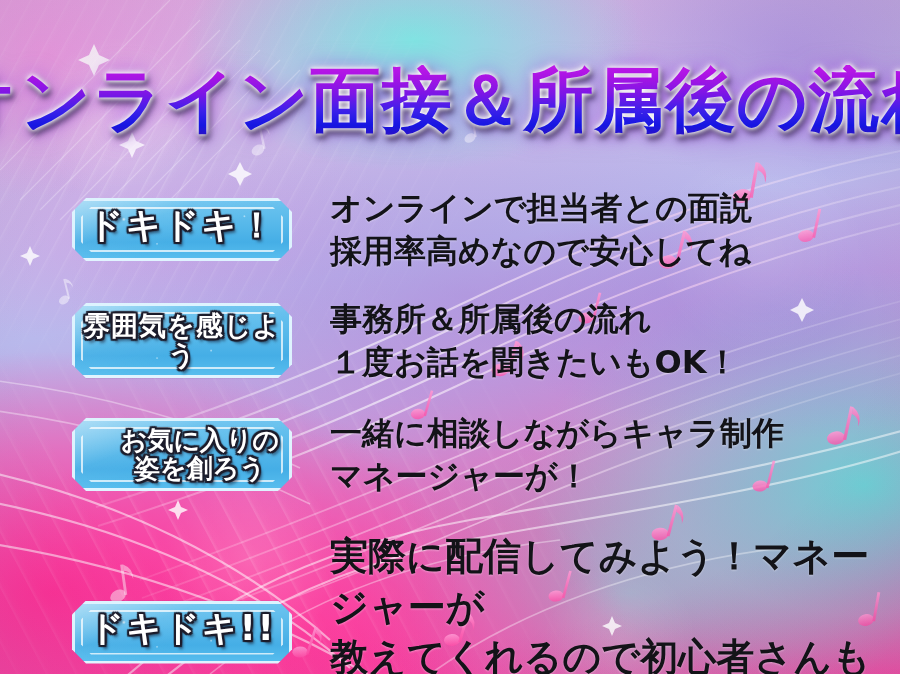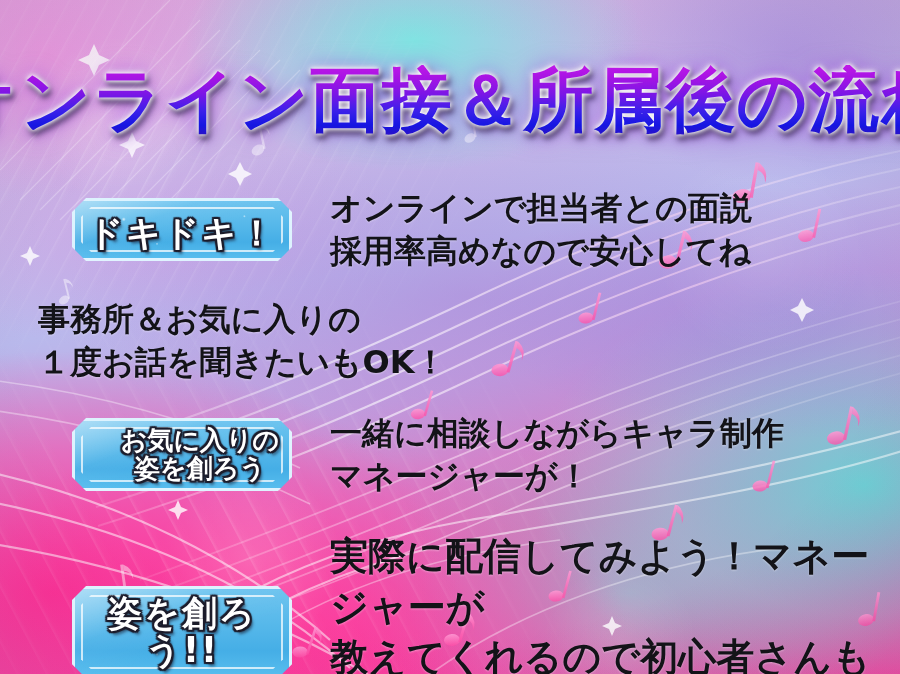--- a/index.html
+++ b/index.html
@@ -138,21 +138,21 @@
   }
 
   
   .badge {
     position: relative;
     width: 220px;
     min-height: 63px;
     margin-left: 72px;
     flex: 0 0 220px;
     display: flex;
-    align-items: flex-end;
+    align-items: flex-start;
     justify-content: center;
     box-sizing: border-box;
     padding: 6px 8px;
     background:
       linear-gradient(160deg, rgba(255,255,255,0.45) 0%, rgba(255,255,255,0.05) 34%, rgba(255,255,255,0.0) 60%),
       linear-gradient(180deg, #6cc3ef 0%, #56b8ea 42%, #45aee6 72%, #57bdee 100%);
     border: 3px solid rgba(229,246,255,0.95);
     -webkit-clip-path: polygon(0 14px, 14px 0, calc(100% - 14px) 0, 100% 14px, 100% calc(100% - 14px), calc(100% - 14px) 100%, 14px 100%, 0 calc(100% - 14px));
     clip-path: polygon(0 14px, 14px 0, calc(100% - 14px) 0, 100% 14px, 100% calc(100% - 14px), calc(100% - 14px) 100%, 14px 100%, 0 calc(100% - 14px));
     filter: drop-shadow(0 2px 4px rgba(30,20,70,0.35));
@@ -328,38 +328,43 @@
     <div class="badge">
       <div class="badge-sparkle"></div>
       <div class="badge-inner-line"></div>
       <div class="badge-text size-lg">ドキドキ！</div>
     </div>
     <div class="desc">オンラインで担当者との面説
 採用率高めなので安心してね</div>
   </div>
 
   <div class="row" style="top:298px;">
-    <div class="desc">事務所＆お気に入りの
+    <div class="badge">
+      <div class="badge-sparkle"></div>
+      <div class="badge-inner-line"></div>
+      <div class="badge-text size-md">雰囲気を感じよう</div>
+    </div>
+    <div class="desc">事務所＆所属後の流れ
 １度お話を聞きたいもOK！</div>
   </div>
 
   <div class="row" style="top:412px;">
     <div class="badge" style="min-height:70px;padding-left:44px;">
       <div class="badge-sparkle"></div>
       <div class="badge-inner-line"></div>
       <div class="badge-text size-sm">お気に入りの
 姿を創ろう</div>
     </div>
     <div class="desc">一緒に相談しながらキャラ制作
 マネージャーが！</div>
   </div>
 
   <div class="row" style="top:531px;">
     <div class="badge">
       <div class="badge-sparkle"></div>
       <div class="badge-inner-line"></div>
-      <div class="badge-text size-lg">姿を創ろう!!</div>
+      <div class="badge-text size-lg">ドキドキ!!</div>
     </div>
     <div class="desc size-narrow">実際に配信してみよう！マネージャーが
 教えてくれるので初心者さんも安心!!</div>
   </div>
 
 </div>
 
 </body></html>

